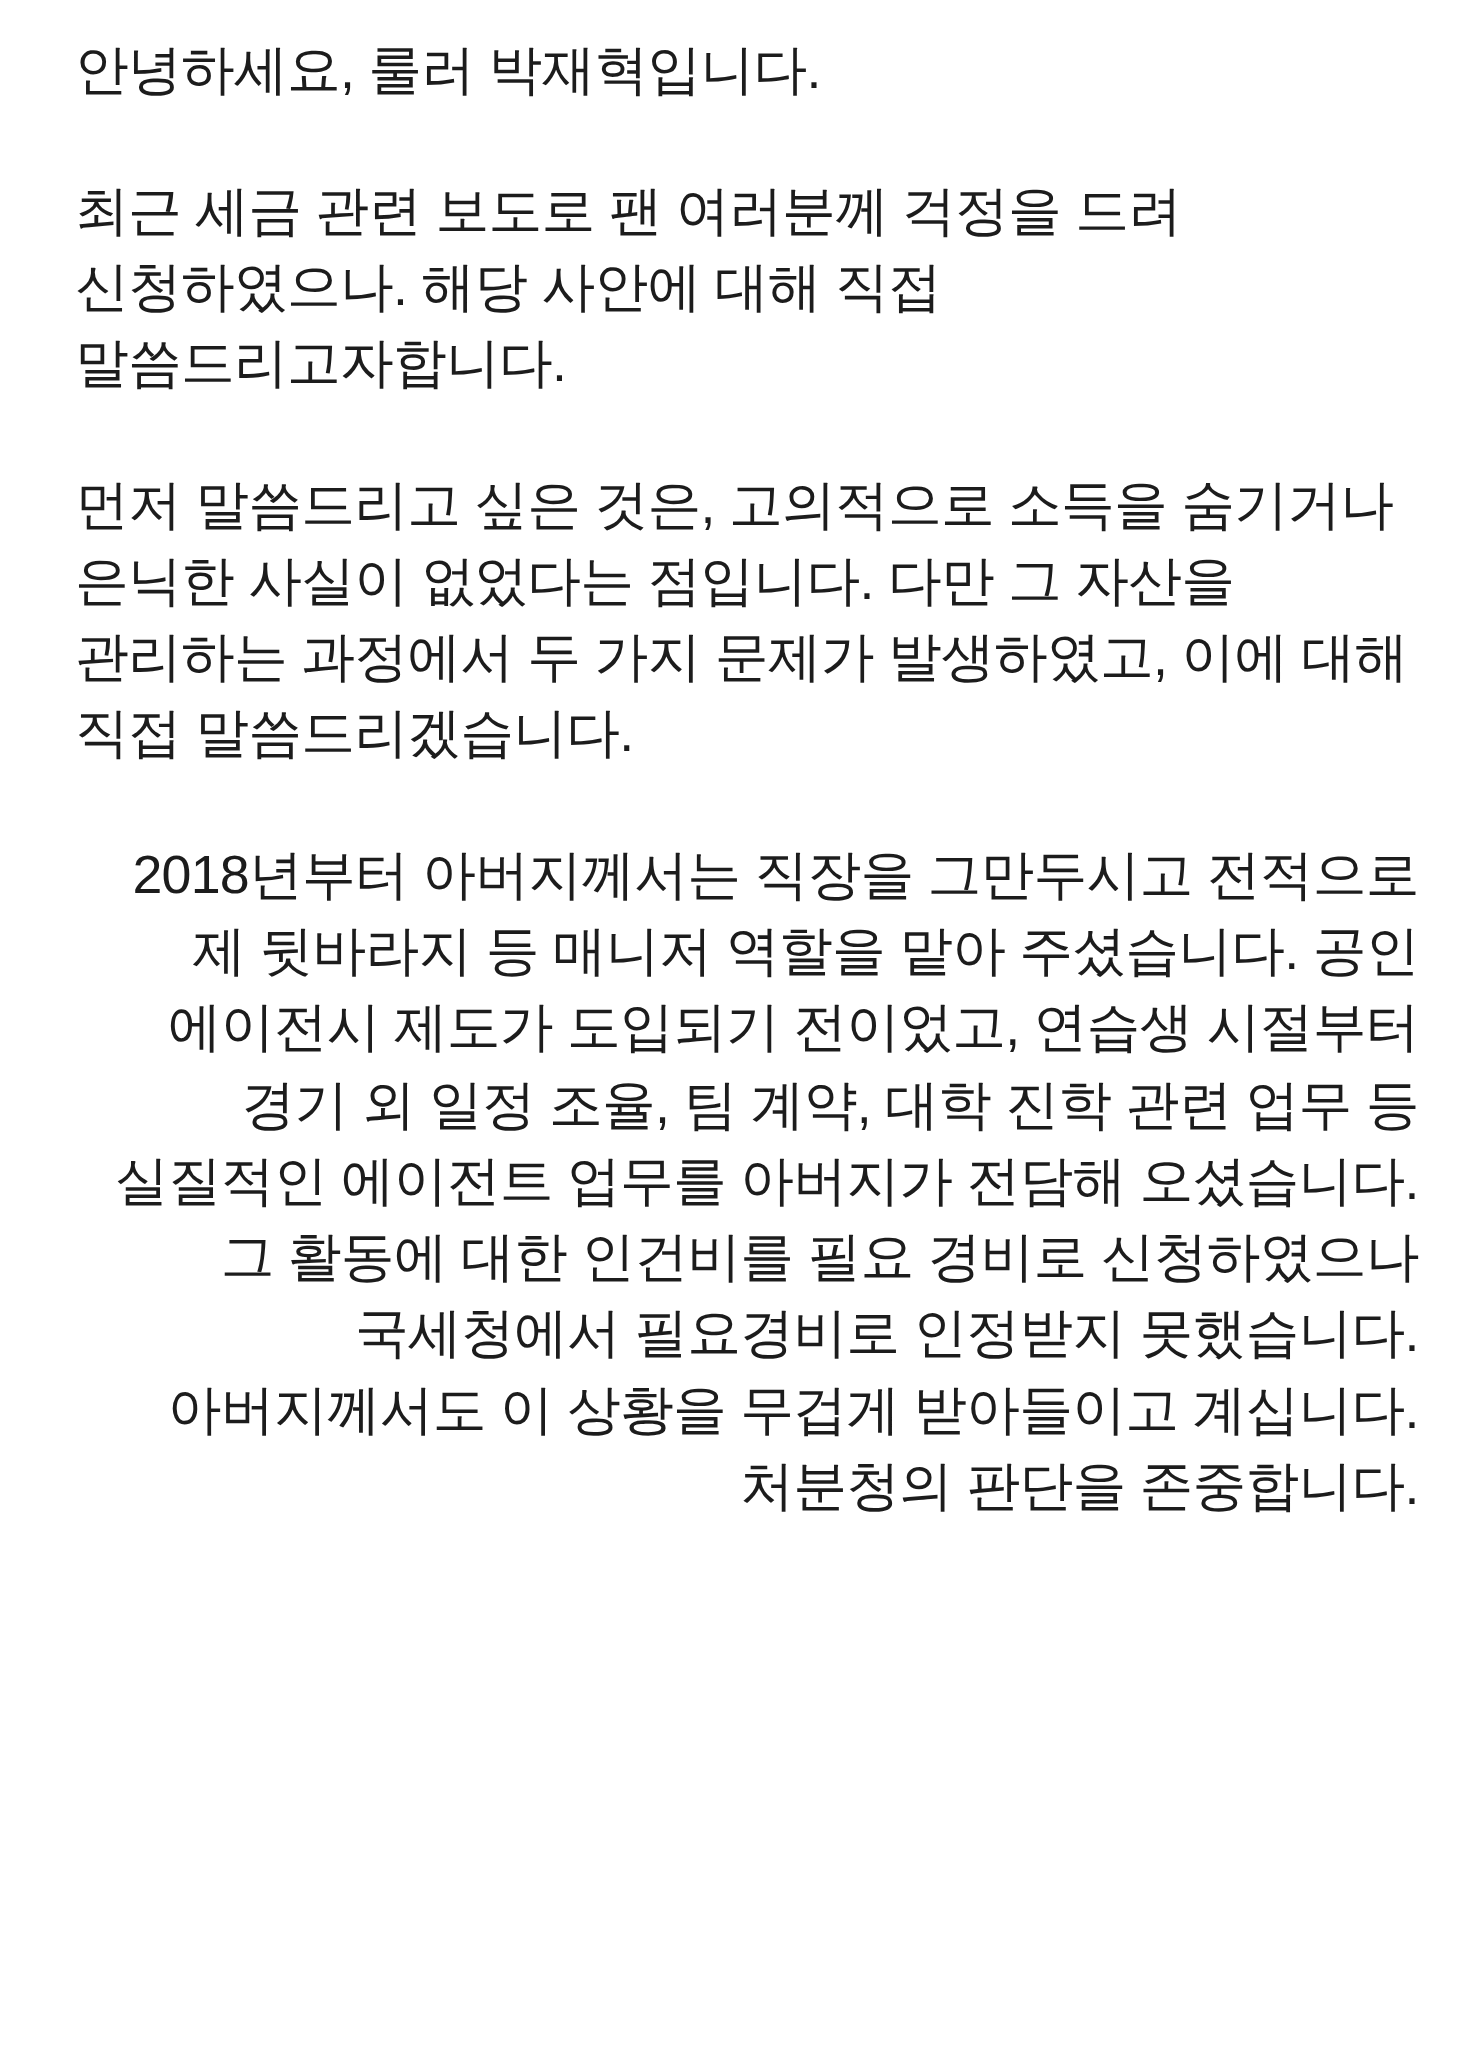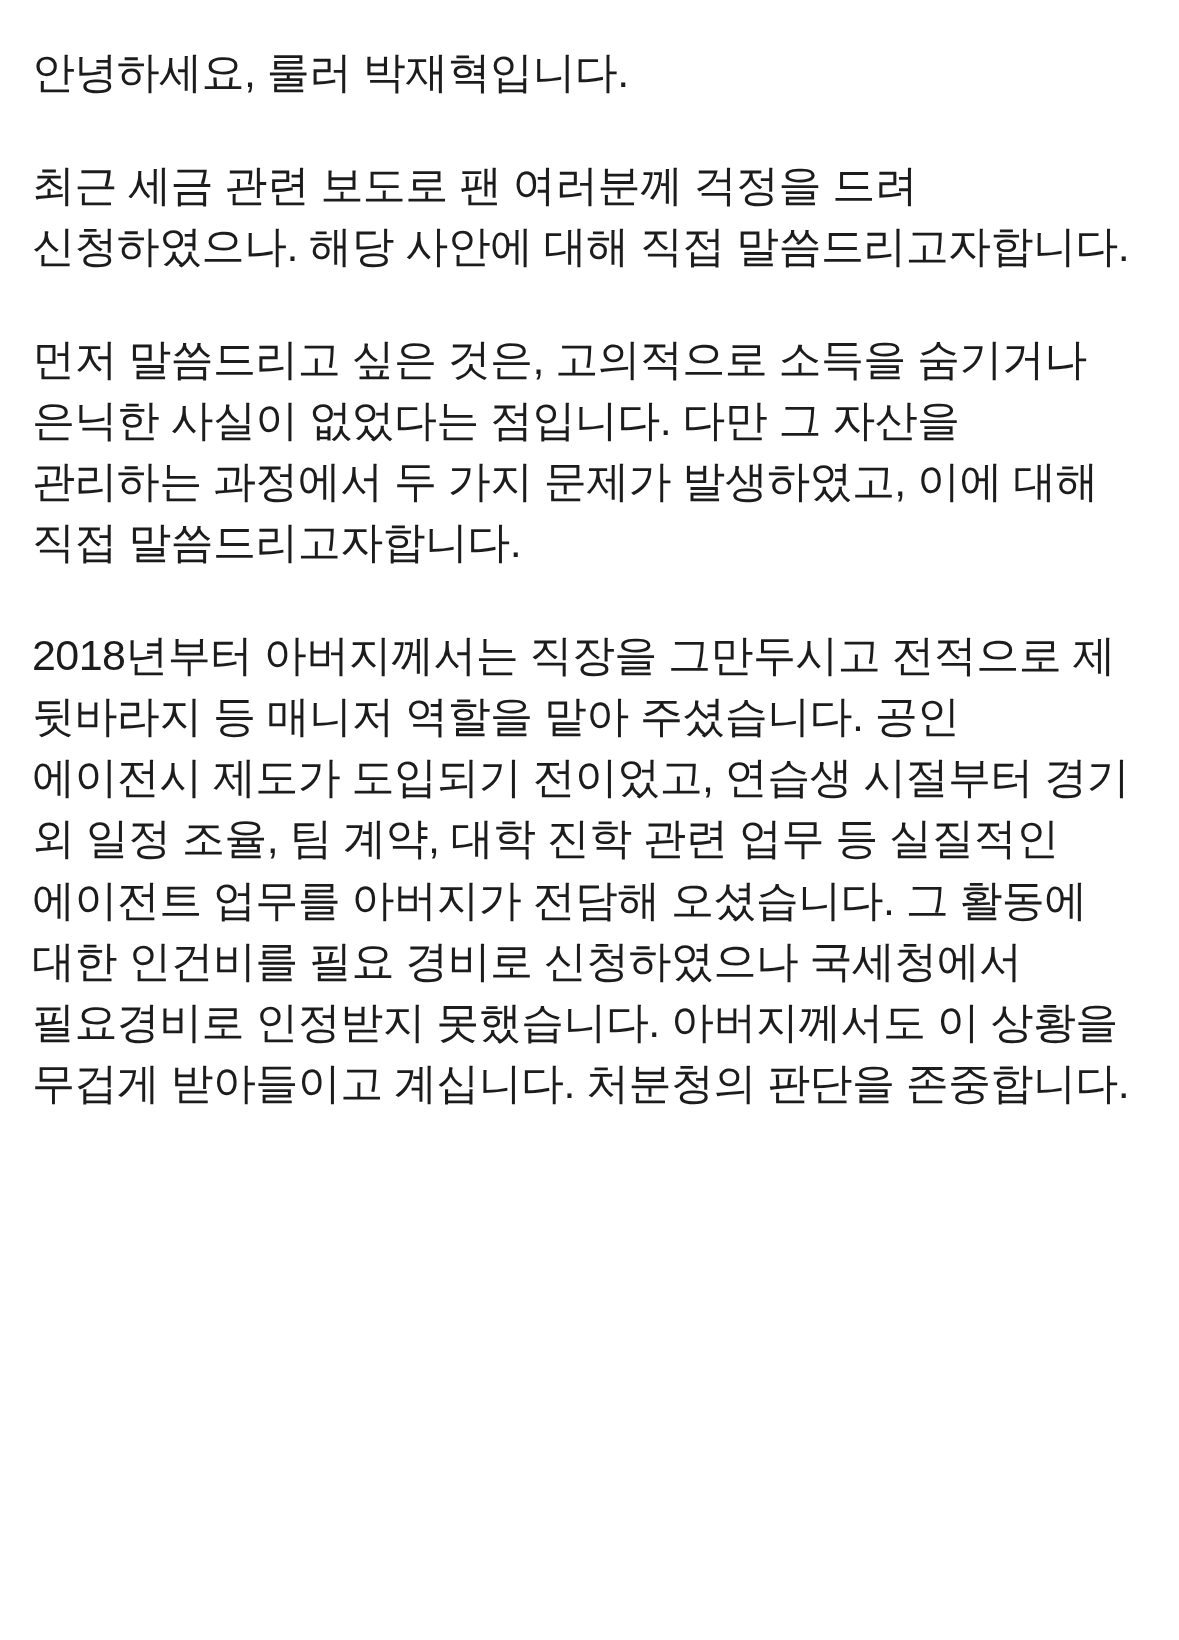--- a/index.html
+++ b/index.html
@@ -10,37 +10,37 @@
   body {
     width: 1179px;
     min-height: 1640px;
     font-family: "Liberation Sans", "DejaVu Sans", sans-serif;
     color: #1a1a1a;
     -webkit-font-smoothing: antialiased;
   }
   .statement {
     box-sizing: border-box;
     width: 1179px;
-    padding: 26px 44px 0 32px;
-    margin-top: 16px;
+    padding: 26px 44px 0 60px;
   }
   .para {
     font-size: 43px;
     line-height: 1.42;
     letter-spacing: -0.6px;
     color: #1c1c1c;
     margin: 0 0 52px 0;
     word-break: keep-all;
     white-space: pre-wrap;
   }
   .para:last-child {
     margin-bottom: 0;
+    text-align: right;
   }
 </style>
 </head>
 <body>
 
 <div class="statement">
   <p class="para">안녕하세요, 룰러 박재혁입니다.</p>
   <p class="para">최근 세금 관련 보도로 팬 여러분께 걱정을 드려 신청하였으나. 해당 사안에 대해 직접 말씀드리고자합니다.</p>
-  <p class="para">먼저 말씀드리고 싶은 것은, 고의적으로 소득을 숨기거나 은닉한 사실이 없었다는 점입니다. 다만 그 자산을 관리하는 과정에서 두 가지 문제가 발생하였고, 이에 대해 직접 말씀드리고자합니다.</p>
+  <p class="para">먼저 말씀드리고 싶은 것은, 고의적으로 소득을 숨기거나 은닉한 사실이 없었다는 점입니다. 다만 그 자산을 관리하는 과정에서 두 가지 문제가 발생하였고, 이에 대해 직접 말씀드리겠습니다.</p>
   <p class="para">2018년부터 아버지께서는 직장을 그만두시고 전적으로 제 뒷바라지 등 매니저 역할을 맡아 주셨습니다. 공인 에이전시 제도가 도입되기 전이었고, 연습생 시절부터 경기 외 일정 조율, 팀 계약, 대학 진학 관련 업무 등 실질적인 에이전트 업무를 아버지가 전담해 오셨습니다. 그 활동에 대한 인건비를 필요 경비로 신청하였으나 국세청에서 필요경비로 인정받지 못했습니다. 아버지께서도 이 상황을 무겁게 받아들이고 계십니다. 처분청의 판단을 존중합니다.</p>
 </div>
 
 </body></html>

